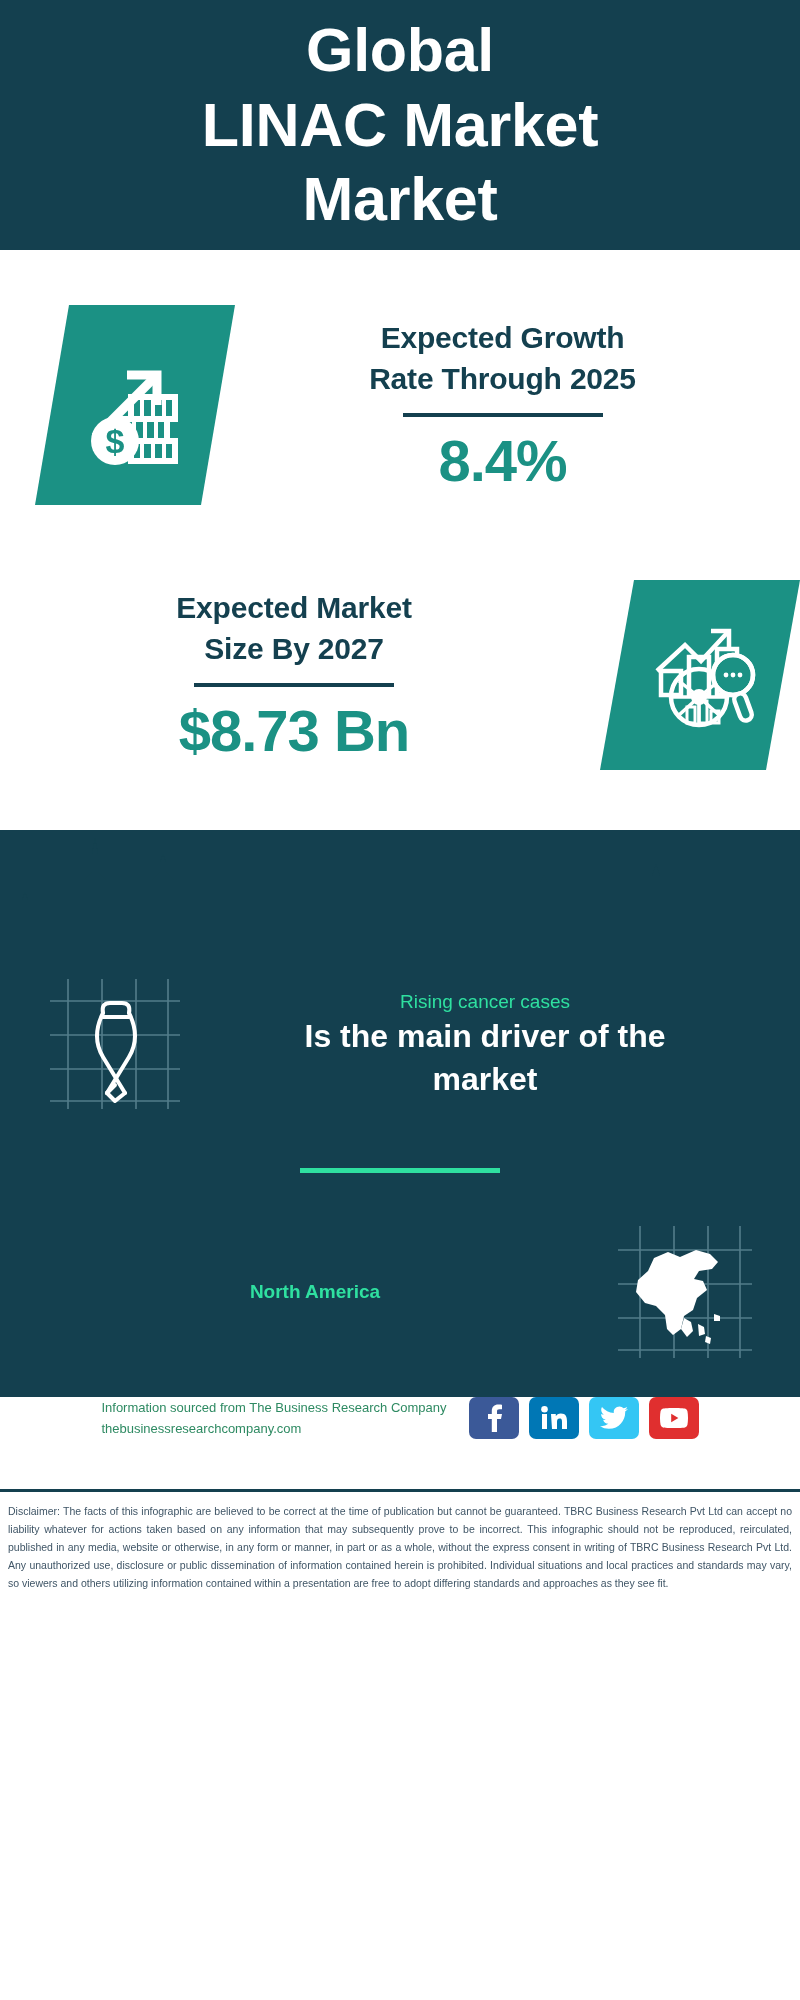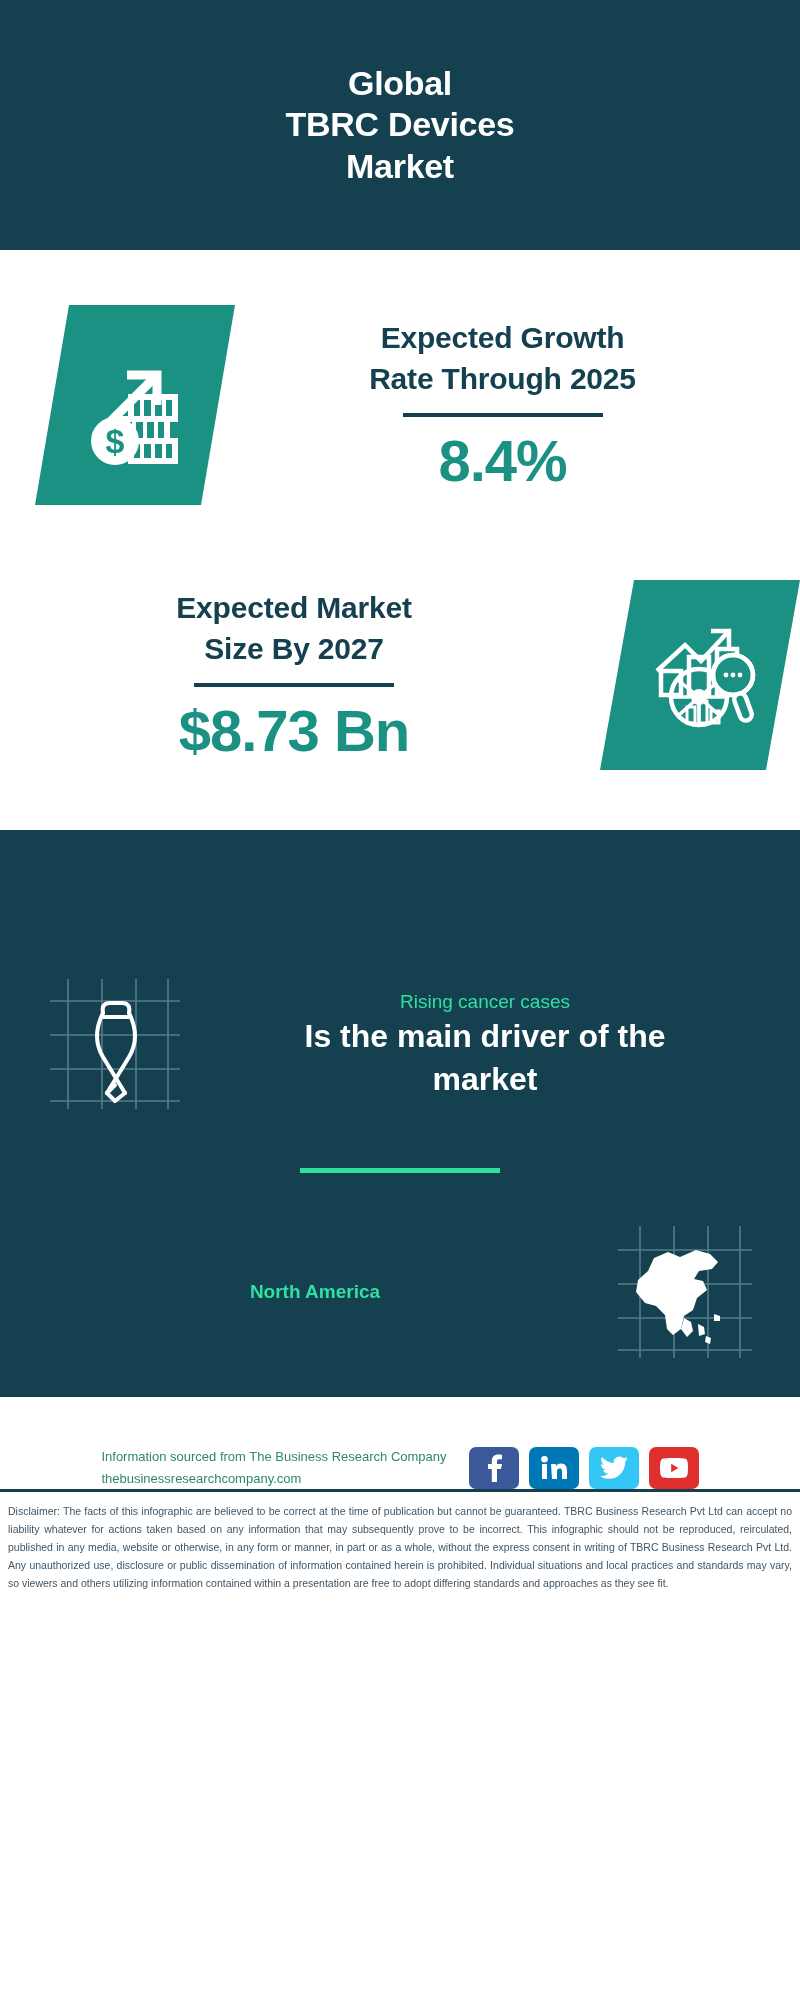--- a/index.html
+++ b/index.html
@@ -18,21 +18,21 @@
     background: #14404f;
     height: 250px;
     display: flex;
     align-items: center;
     justify-content: center;
     flex-direction: column;
     padding: 0 40px;
   }
   .header h1 {
     color: #ffffff;
-    font-size: 34px;
+    font-size: 61px;
     font-weight: bold;
     line-height: 1.22;
     text-align: center;
     letter-spacing: -0.3px;
   }
 
   
   .stats {
     background: #ffffff;
     height: 720px;
@@ -127,21 +127,21 @@
     width: 200px; height: 5px;
     background: #2fe0a0;
     margin: 48px auto 44px;
   }
 
   
   .sourcebar {
     background: #ffffff;
     height: 92px;
     display: flex;
-    align-items: flex-end;
+    align-items: flex-start;
     justify-content: center;
     gap: 22px;
     padding: 0 24px;
   }
   .source-text { text-align: left; }
   .source-text div {
     color: #2e8a62;
     font-size: 13px;
     line-height: 1.65;
   }
@@ -169,21 +169,21 @@
     line-height: 1.72;
     text-align: justify;
   }
 </style>
 </head>
 <body>
 
 <div class="header">
   <h1>
     <span>Global</span><br>
-    <span>TBRC Devices</span><br>
+    <span>LINAC Market</span><br>
     <span>Market</span>
   </h1>
 </div>
 
 <div class="stats">
 
   <div class="row block-growth">
     <div class="tile left">
       <span>
         <svg width="120" height="120" viewBox="0 0 120 120" fill="none">

